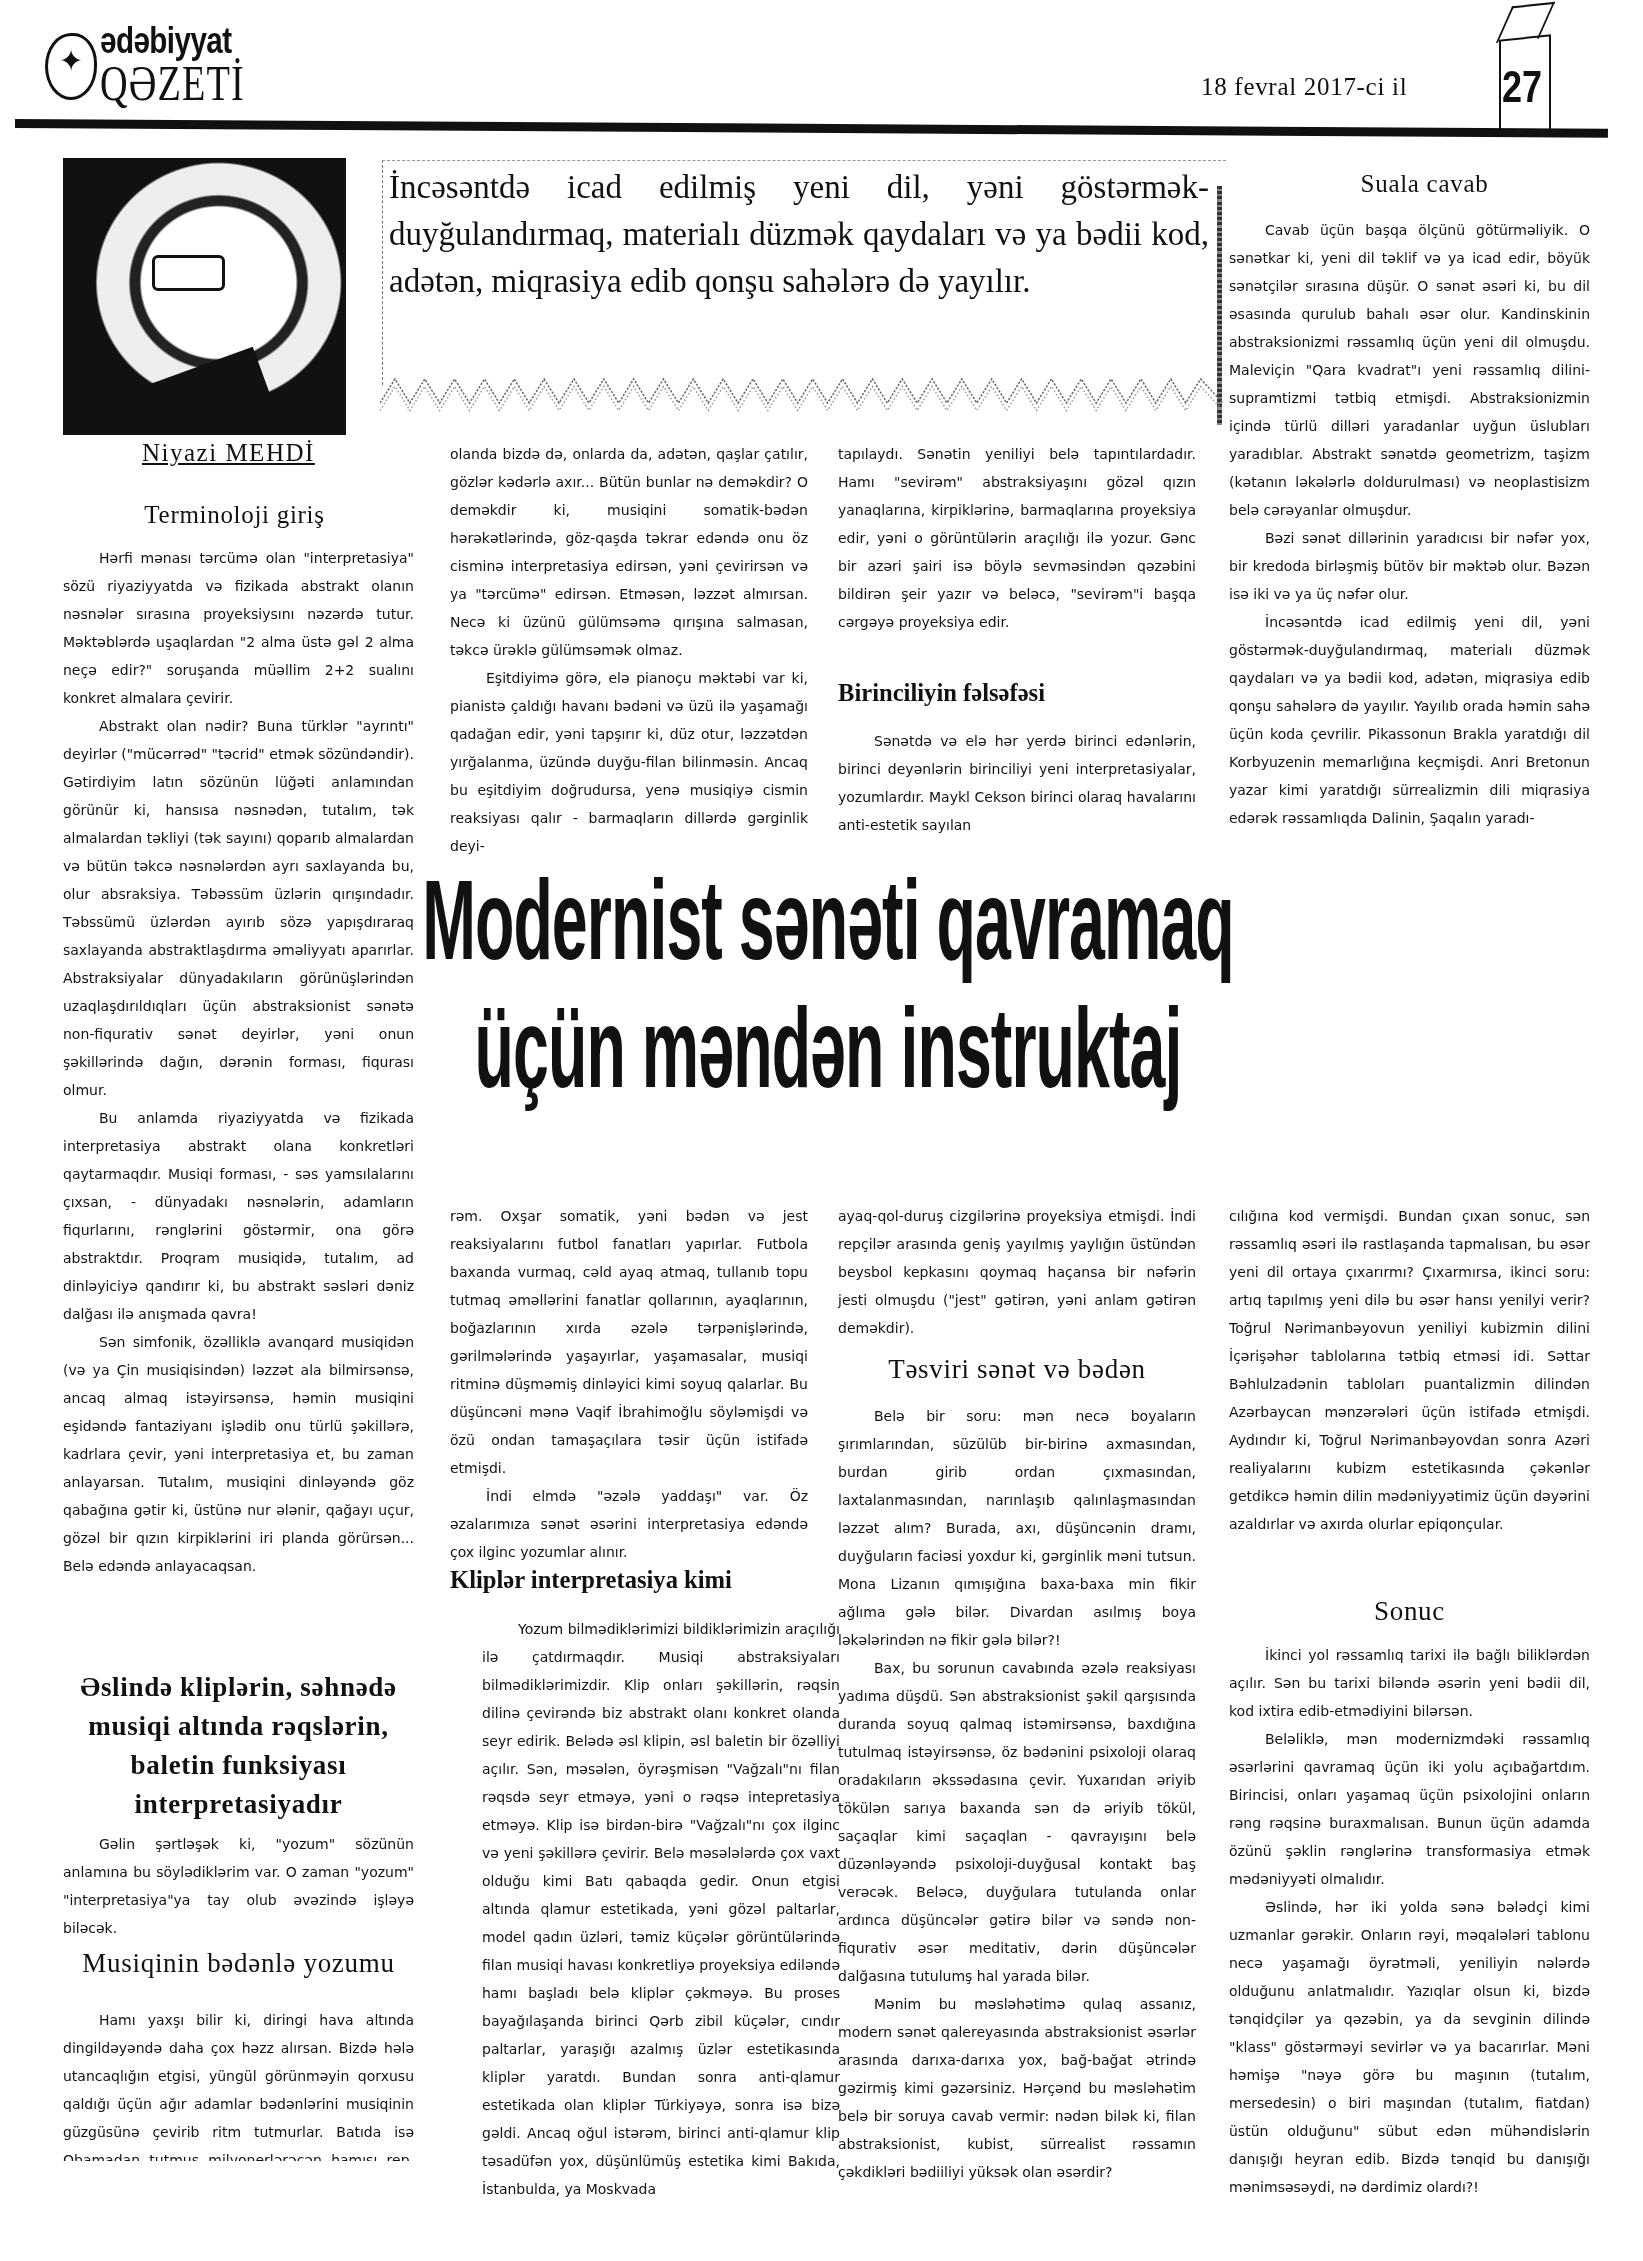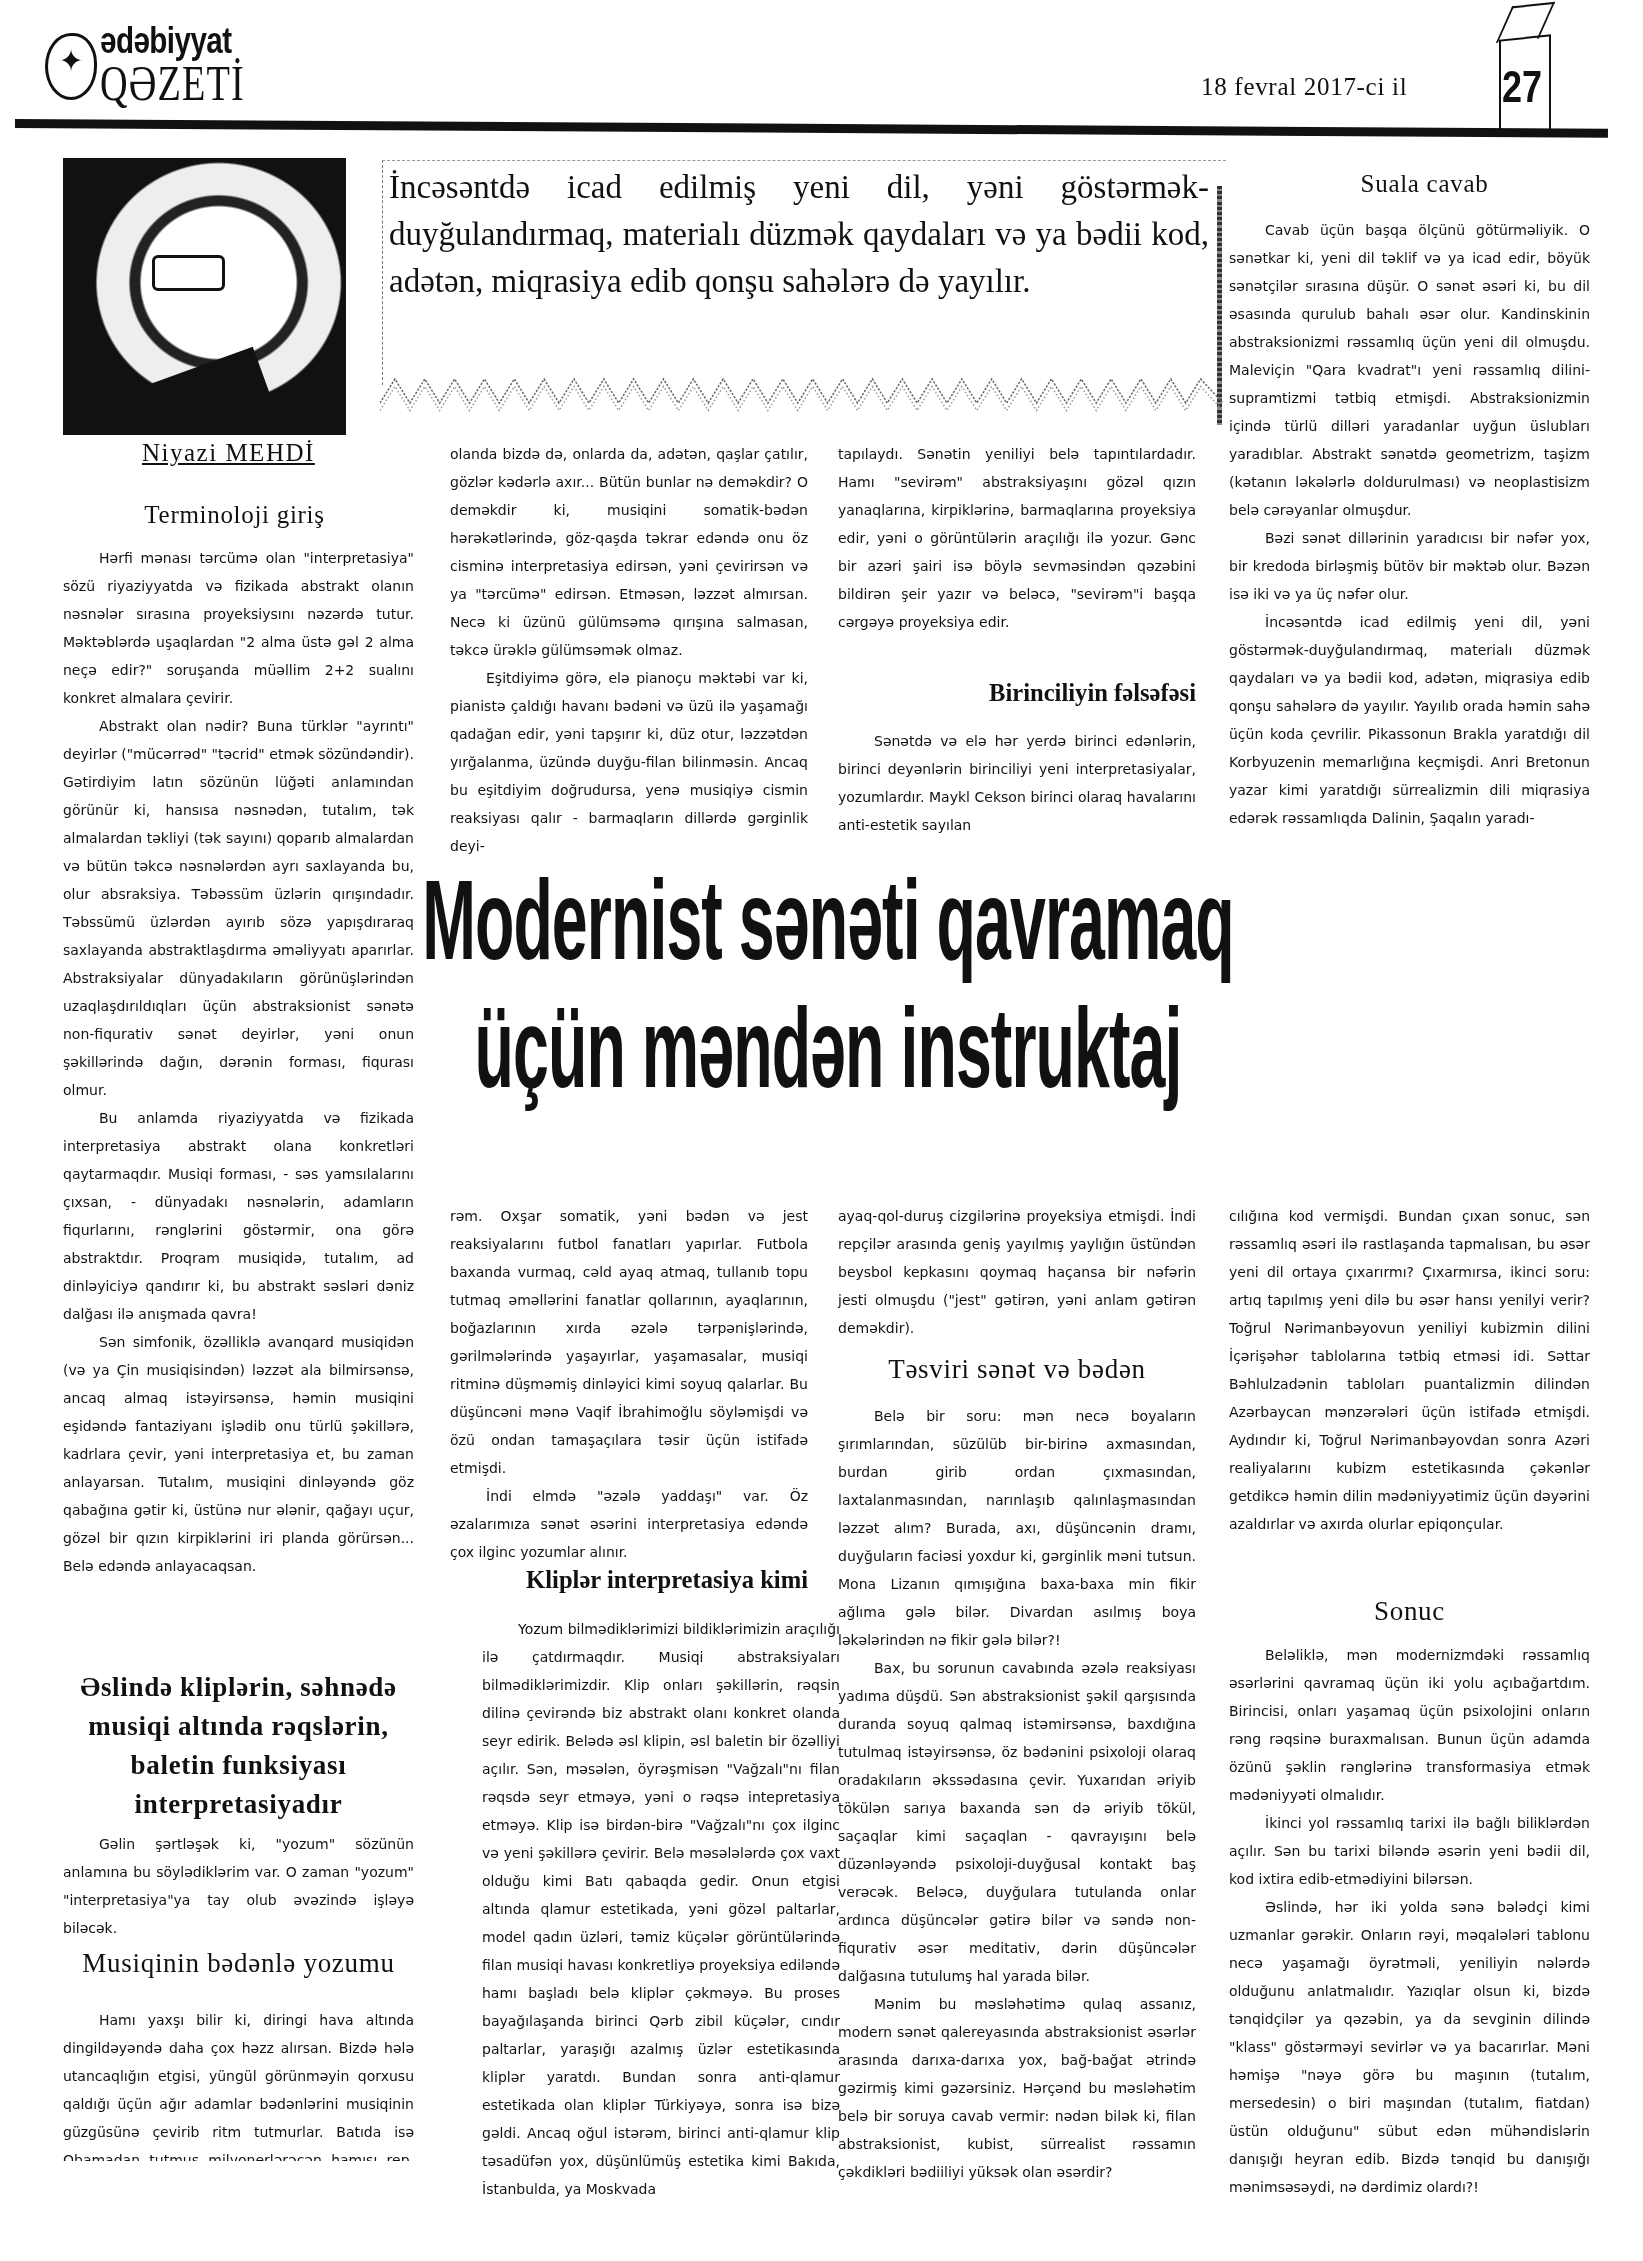--- a/index.html
+++ b/index.html
@@ -21,21 +21,21 @@
   .photo::before { content: ""; position: absolute; left: 89px; top: 97px; width: 67px; height: 30px; border: 3.7px solid #111; border-radius: 6px; }
   .photo::after { content: ""; position: absolute; left: 75px; top: 209px; width: 134px; height: 89px; background: #111; transform: rotate(-20deg); }
   .author { left: 142px; top: 439px; font-size: 25px; letter-spacing: 1.5px; text-decoration: underline; }
   
   .pull-box { left: 382px; top: 160px; width: 843px; height: 224px; border-left: 1.5px dashed #777; border-top: 1.5px dashed #999; }
   .pull-quote { left: 389px; top: 164px; width: 820px; font-size: 34px; line-height: 47px; text-align: justify; font-family: "Liberation Serif", serif; transform: scaleX(0.92); transform-origin: left; width: 887px; }
   .pull-border-right { left: 1217px; top: 186px; width: 4.5px; height: 239px; background: repeating-linear-gradient(#333 0 3px, #888 3px 5.2px); }
   .zigzag { left: 380px; top: 373px; width: 843px; height: 45px; }
   
   .h-sec { font-family: "Liberation Serif", serif; text-align: center; font-size: 25px; font-weight: normal; letter-spacing: 0.7px; }
-  .h-bold { font-weight: bold; font-size: 24.6px; text-align: right; }
+  .h-bold { font-weight: bold; font-size: 24.6px; text-align: left; }
   .col { font-family: "DejaVu Sans", sans-serif; font-size: 14px; line-height: 28px; text-align: justify; hyphens: auto; }
   .col p { margin: 0; text-indent: 36px; }
   
   .headline { left: 30px; top: 856px; width: 1596px; text-align: center; font-family: "Liberation Sans", sans-serif; font-weight: bold; font-size: 104px; line-height: 119px; letter-spacing: -1.5px; transform: scaleX(0.62) scaleY(1.08); transform-origin: center top; white-space: nowrap; }
   .headline div { white-space: nowrap; }
   .sub-head { font-family: "Liberation Serif", serif; text-align: center; font-size: 27px; line-height: 39px; font-weight: bold; letter-spacing: 0.7px; }
 </style>
 </head>
 <body>
 
@@ -118,17 +118,17 @@
   <p>Belə bir soru: mən necə boyaların şırımlarından, süzülüb bir-birinə axmasından, burdan girib ordan çıxmasından, laxtalanmasından, narınlaşıb qalınlaşmasından ləzzət alım? Burada, axı, düşüncənin dramı, duyğuların faciəsi yoxdur ki, gərginlik məni tutsun. Mona Lizanın qımışığına baxa-baxa min fikir ağlıma gələ bilər. Divardan asılmış boya ləkələrindən nə fikir gələ bilər?!</p>
   <p>Bax, bu sorunun cavabında əzələ reaksiyası yadıma düşdü. Sən abstraksionist şəkil qarşısında duranda soyuq qalmaq istəmirsənsə, baxdığına tutulmaq istəyirsənsə, öz bədənini psixoloji olaraq oradakıların əkssədasına çevir. Yuxarıdan əriyib tökülən sarıya baxanda sən də əriyib tökül, saçaqlar kimi saçaqlan - qavrayışını belə düzənləyəndə psixoloji-duyğusal kontakt baş verəcək. Beləcə, duyğulara tutulanda onlar ardınca düşüncələr gətirə bilər və səndə non-fiqurativ əsər meditativ, dərin düşüncələr dalğasına tutulumş hal yarada bilər.</p>
   <p>Mənim bu məsləhətimə qulaq assanız, modern sənət qalereyasında abstraksionist əsərlər arasında darıxa-darıxa yox, bağ-bağat ətrində gəzirmiş kimi gəzərsiniz. Hərçənd bu məsləhətim belə bir soruya cavab vermir: nədən bilək ki, filan abstraksionist, kubist, sürrealist rəssamın çəkdikləri bədiiliyi yüksək olan əsərdir?</p>
 </div>
 
 <div class="abs col" style="left:1229px;top:1202px;width:361px;">
   <p style="text-indent:0;">cılığına kod vermişdi. Bundan çıxan sonuc, sən rəssamlıq əsəri ilə rastlaşanda tapmalısan, bu əsər yeni dil ortaya çıxarırmı? Çıxarmırsa, ikinci soru: artıq tapılmış yeni dilə bu əsər hansı yenilyi verir? Toğrul Nərimanbəyovun yeniliyi kubizmin dilini İçərişəhər tablolarına tətbiq etməsi idi. Səttar Bəhlulzadənin tabloları puantalizmin dilindən Azərbaycan mənzərələri üçün istifadə etmişdi. Aydındır ki, Toğrul Nərimanbəyovdan sonra Azəri realiyalarını kubizm estetikasında çəkənlər getdikcə həmin dilin mədəniyyətimiz üçün dəyərini azaldırlar və axırda olurlar epiqonçular.</p>
 </div>
 <div class="abs h-sec" style="left:1229px;top:1596px;width:361px;font-size:27px;">Sonuc</div>
 <div class="abs col" style="left:1229px;top:1641px;width:361px;">
+  <p>İkinci yol rəssamlıq tarixi ilə bağlı biliklərdən açılır. Sən bu tarixi biləndə əsərin yeni bədii dil, kod ixtira edib-etmədiyini bilərsən.</p>
   <p>Beləliklə, mən modernizmdəki rəssamlıq əsərlərini qavramaq üçün iki yolu açıbağartdım. Birincisi, onları yaşamaq üçün psixolojini onların rəng rəqsinə buraxmalısan. Bunun üçün adamda özünü şəklin rənglərinə transformasiya etmək mədəniyyəti olmalıdır.</p>
-  <p>İkinci yol rəssamlıq tarixi ilə bağlı biliklərdən açılır. Sən bu tarixi biləndə əsərin yeni bədii dil, kod ixtira edib-etmədiyini bilərsən.</p>
   <p>Əslində, hər iki yolda sənə bələdçi kimi uzmanlar gərəkir. Onların rəyi, məqalələri tablonu necə yaşamağı öyrətməli, yeniliyin nələrdə olduğunu anlatmalıdır. Yazıqlar olsun ki, bizdə tənqidçilər ya qəzəbin, ya da sevginin dilində "klass" göstərməyi sevirlər və ya bacarırlar. Məni həmişə "nəyə görə bu maşının (tutalım, mersedesin) o biri maşından (tutalım, fiatdan) üstün olduğunu" sübut edən mühəndislərin danışığı heyran edib. Bizdə tənqid bu danışığı mənimsəsəydi, nə dərdimiz olardı?!</p>
 </div>
 
 
 </body></html>

